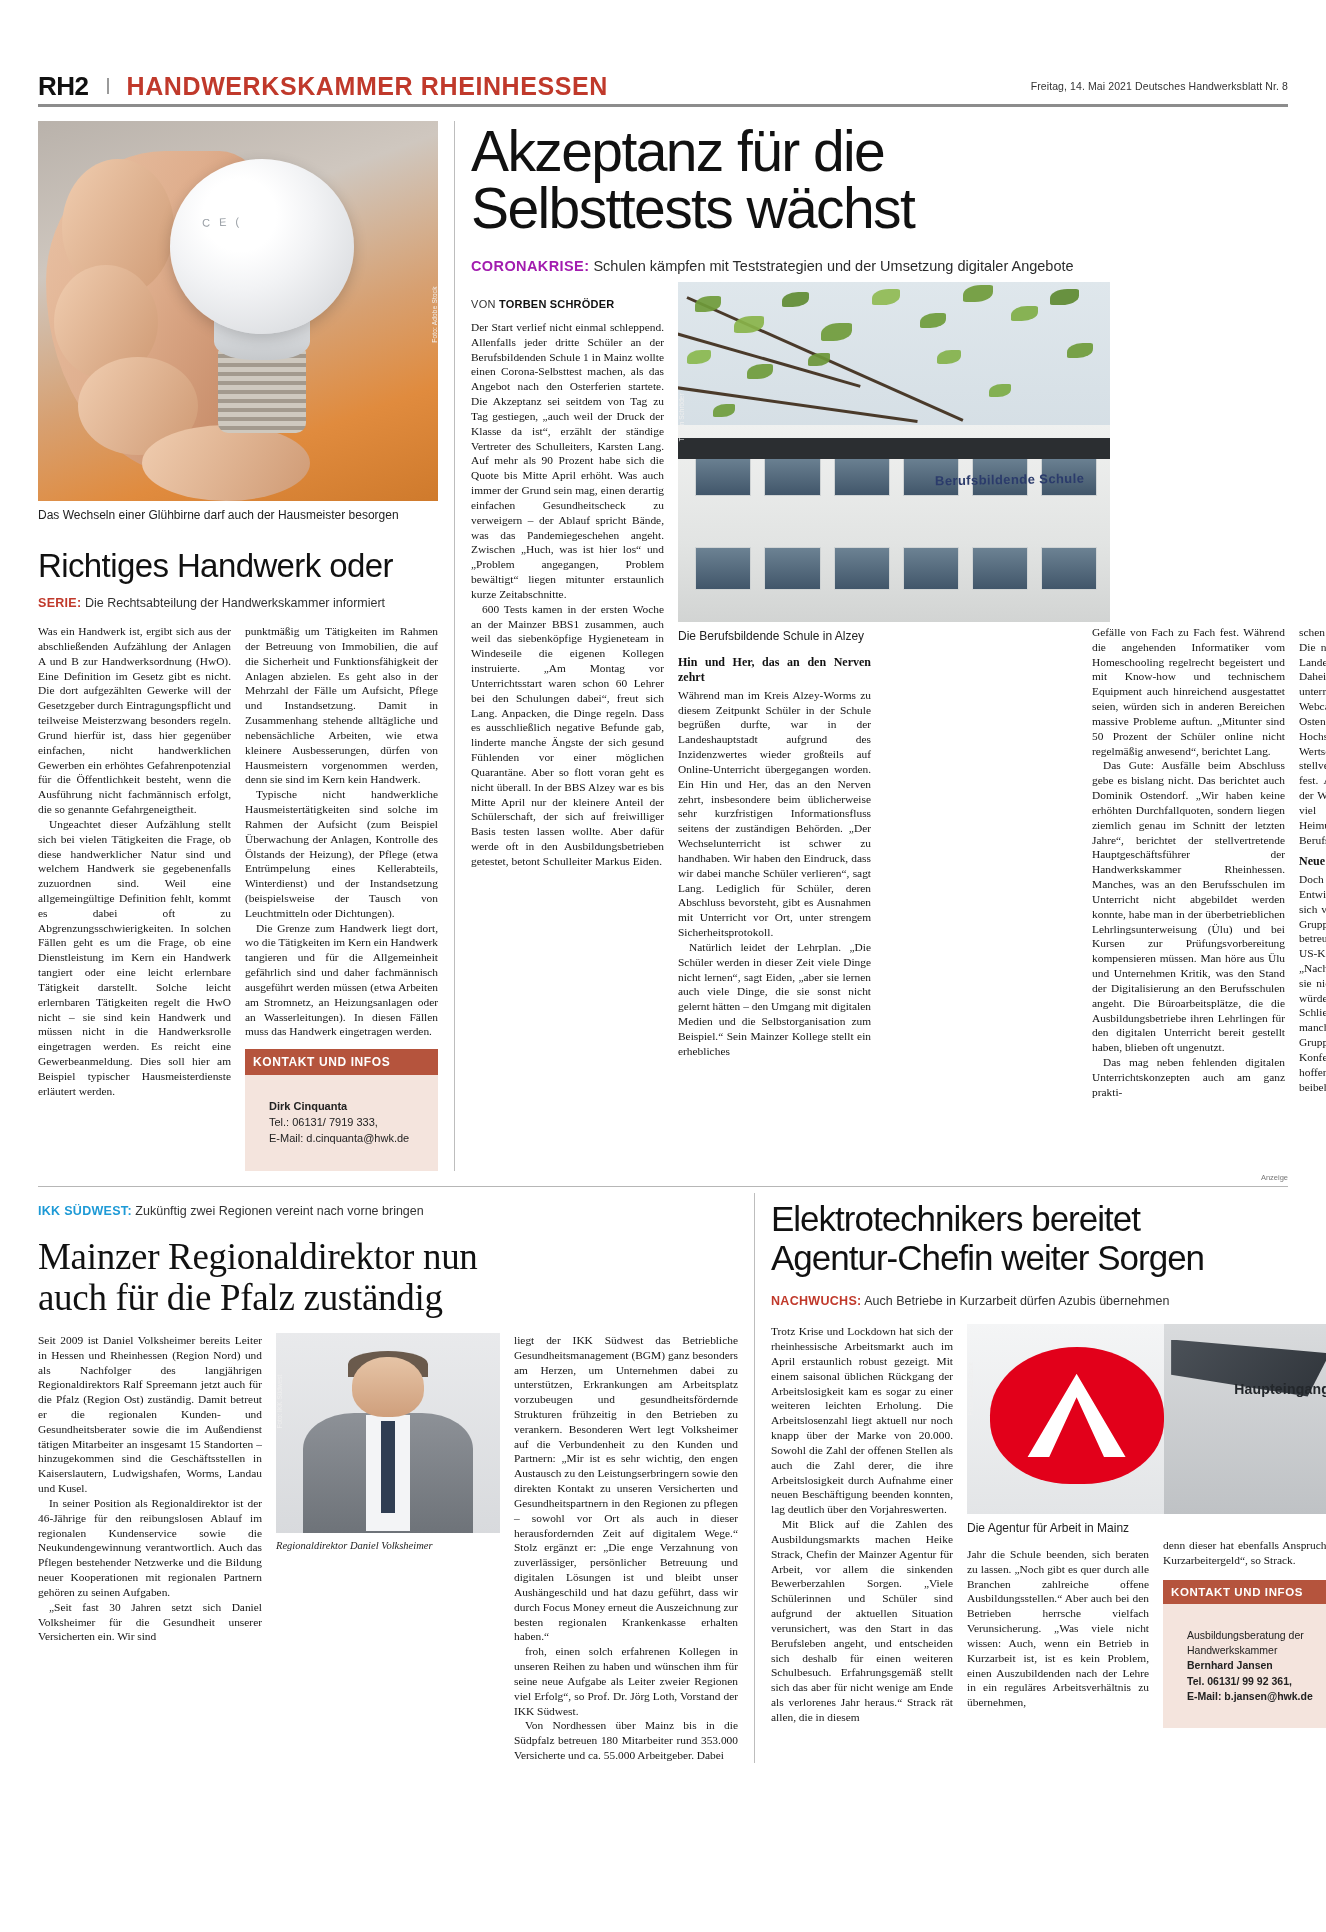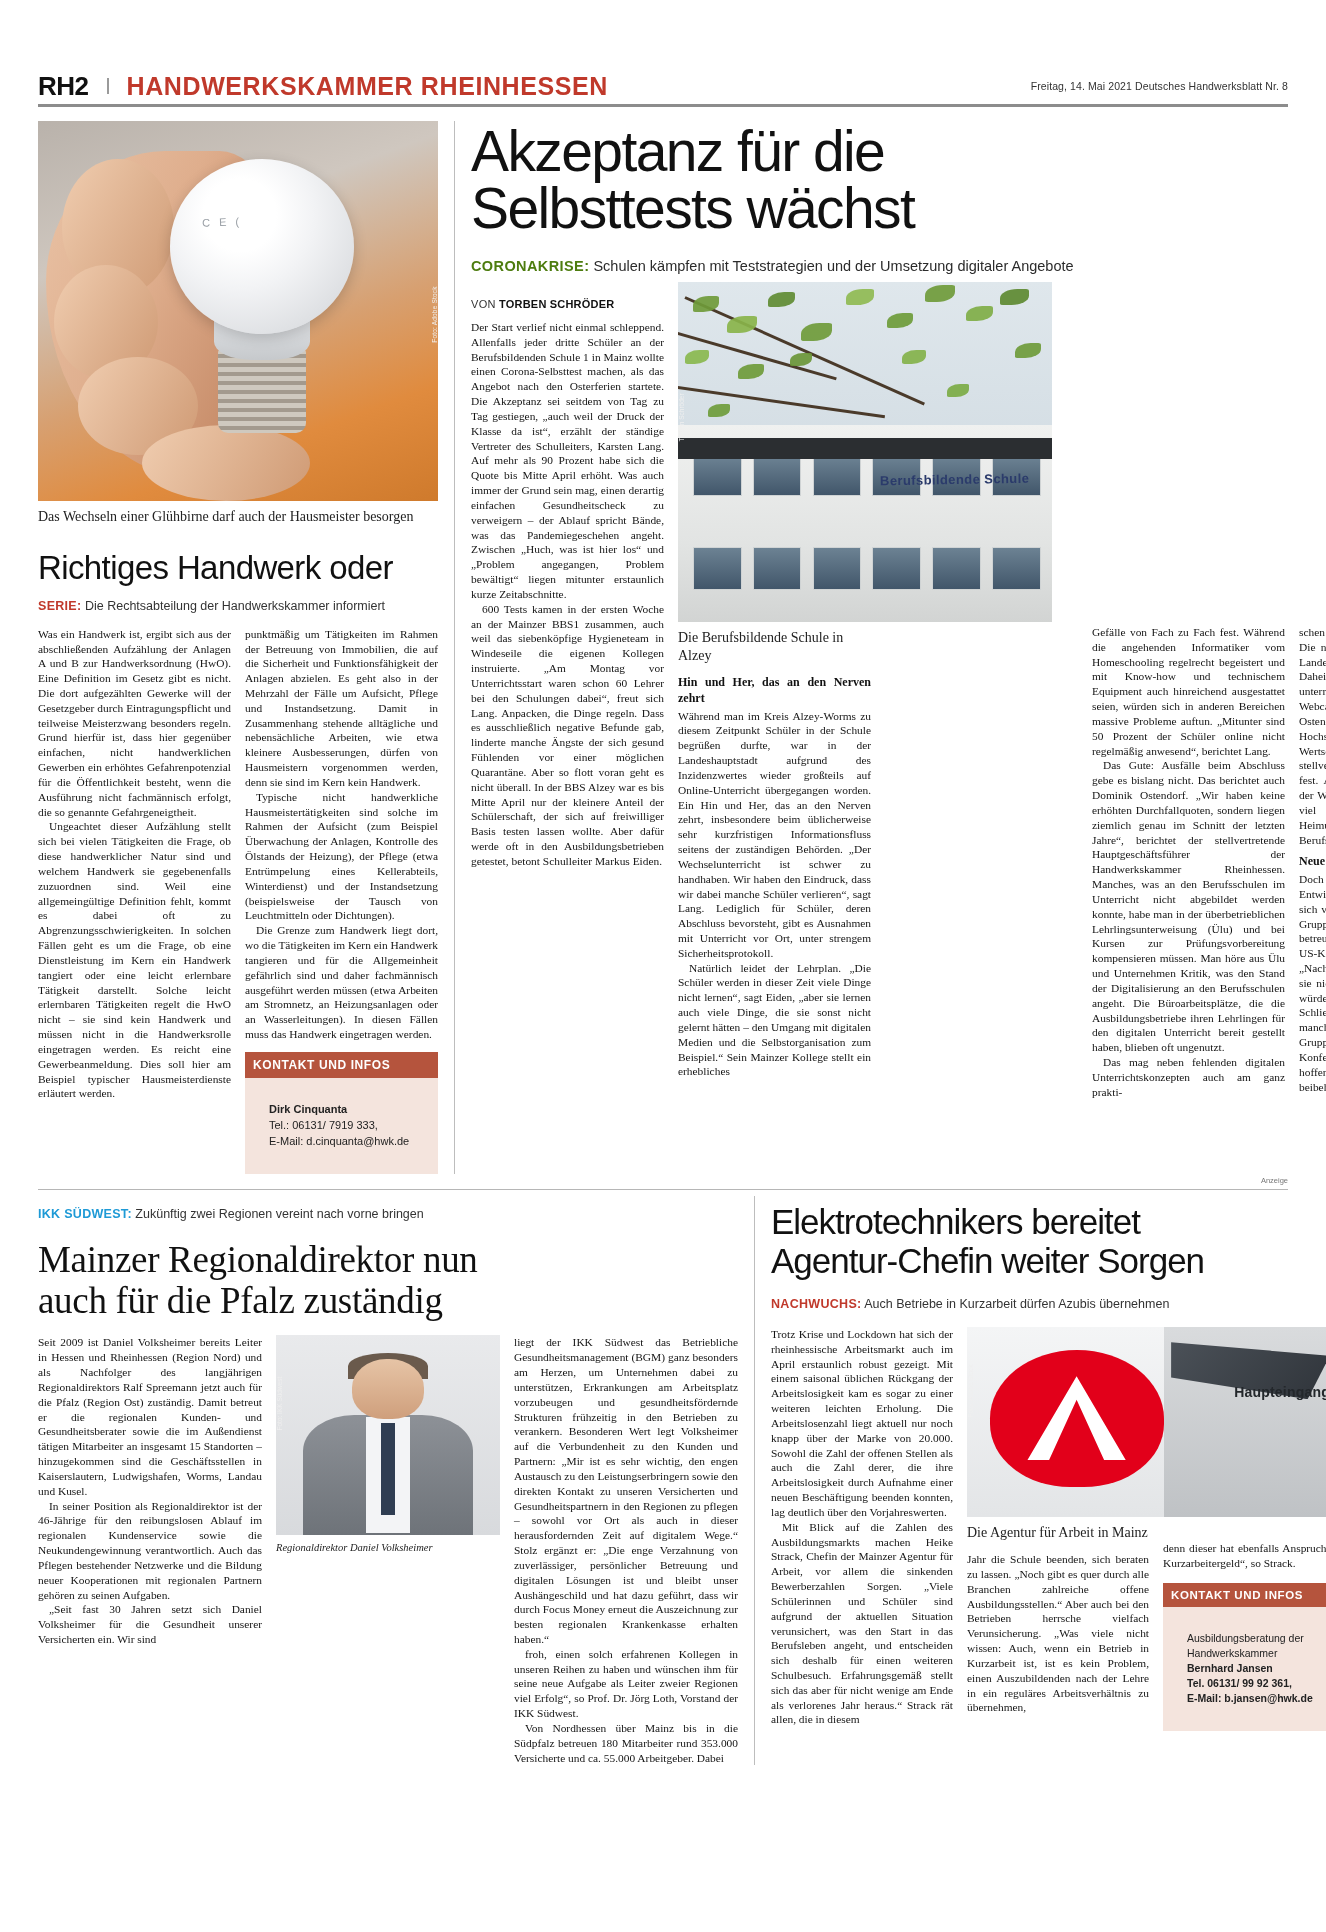--- a/index.html
+++ b/index.html
@@ -67,21 +67,21 @@
   }
   .bulb-mark {
     position:absolute; left:41%; top:25%; font-size:11px; color:#9aa0a6; letter-spacing:3px;
     transform:rotate(-2deg);
   }
   .photo-credit {
     position:absolute; right:3px; top:50%; transform:rotate(-90deg) translateX(50%);
     transform-origin:100% 50%;
     font-size:6.5px; color:#f2f2f2; white-space:nowrap; letter-spacing:.2px;
   }
-  .caption { font-size:14px; color:#222; padding:7px 0 0; line-height:1.3;font-family:Liberation Serif, serif; }
+  .caption { font-size:12px; color:#222; padding:7px 0 0; line-height:1.3; }
 
   
   .art2-title {
     font-size:33px; line-height:1.08; font-weight:400; letter-spacing:-0.6px;
     margin:24px 0 0; color:#111;
   }
   .kicker { font-size:12.5px; margin-top:12px; color:#333; line-height:1.35; }
   .kicker b { color:#c0392b; font-weight:700; letter-spacing:.3px; }
   .kicker.blue b { color:#1e9ad6; }
   .body2col { display:flex; gap:14px; margin-top:12px; }
@@ -102,21 +102,21 @@
   }
   .kbox-bd { background:#f4e4dd; padding:24px; font-size:11px; line-height:1.45; color:#222; }
   .kbox-bd .nm { font-weight:700; display:block; }
 
   
   .main-title {
     font-size:57px; line-height:1.0; font-weight:400; letter-spacing:-1.6px; color:#111;
     margin:0; padding-top:2px;
   }
   .main-kicker { font-size:14.5px; margin-top:21px; color:#2b2b2b; }
-  .main-kicker b { color:#4d7c0f; font-weight:700; letter-spacing:.4px; }
+  .main-kicker b { color:#a21caf; font-weight:700; letter-spacing:.4px; }
   .byline { font-size:11px; margin-top:16px; color:#333; letter-spacing:.3px; }
   .byline b { font-weight:700; color:#111; letter-spacing:.2px; }
 
   .main-flow { display:flex; gap:14px; margin-top:8px; }
   .mcol { width:193px; flex:0 0 193px; }
 
   .school-photo {
     position:relative; width:400px; height:340px; overflow:hidden;
     background:linear-gradient(180deg,#9fb2c4 0%, #b9c6d2 40%, #cdd6dd 100%);
   }
@@ -282,21 +282,21 @@
           <div class="byline">
             <span>VON </span><b>TORBEN SCHRÖDER</b>
           </div>
           <div class="btxt" style="margin-top:10px">
             <p class="first">Der Start verlief nicht einmal schleppend. Allenfalls jeder dritte Schüler an der Berufsbildenden Schule 1 in Mainz wollte einen Corona-Selbsttest machen, als das Angebot nach den Osterferien startete. Die Akzeptanz sei seitdem von Tag zu Tag gestiegen, „auch weil der Druck der Klasse da ist“, erzählt der ständige Vertreter des Schulleiters, Karsten Lang. Auf mehr als 90 Prozent habe sich die Quote bis Mitte April erhöht. Was auch immer der Grund sein mag, einen derartig einfachen Gesundheitscheck zu verweigern – der Ablauf spricht Bände, was das Pandemiegeschehen angeht. Zwischen „Huch, was ist hier los“ und „Problem angegangen, Problem bewältigt“ liegen mitunter erstaunlich kurze Zeitabschnitte.</p>
             <p>600 Tests kamen in der ersten Woche an der Mainzer BBS1 zusammen, auch weil das siebenköpfige Hygieneteam in Windeseile die eigenen Kollegen instruierte. „Am Montag vor Unterrichtsstart waren schon 60 Lehrer bei den Schulungen dabei“, freut sich Lang. Anpacken, die Dinge regeln. Dass es ausschließlich negative Befunde gab, linderte manche Ängste der sich gesund Fühlenden vor einer möglichen Quarantäne. Aber so flott voran geht es nicht überall. In der BBS Alzey war es bis Mitte April nur der kleinere Anteil der Schülerschaft, der sich auf freiwilliger Basis testen lassen wollte. Aber dafür werde oft in den Ausbildungsbetrieben getestet, betont Schulleiter Markus Eiden.</p>
           </div>
         </div>
 
         <div class="mcol">
-          <div class="school-photo" style="width:374px;">
+          <div class="school-photo" style="width:432px;">
             <div class="sp-sky"></div>
             <div class="sp-building">
               <div class="sp-win" style="left:4%;top:16%;width:13%;height:20%"></div>
               <div class="sp-win" style="left:20%;top:16%;width:13%;height:20%"></div>
               <div class="sp-win" style="left:36%;top:16%;width:13%;height:20%"></div>
               <div class="sp-win" style="left:52%;top:16%;width:13%;height:20%"></div>
               <div class="sp-win" style="left:68%;top:16%;width:13%;height:20%"></div>
               <div class="sp-win" style="left:84%;top:16%;width:13%;height:20%"></div>
               <div class="sp-win" style="left:4%;top:62%;width:13%;height:22%"></div>
               <div class="sp-win" style="left:20%;top:62%;width:13%;height:22%"></div>

